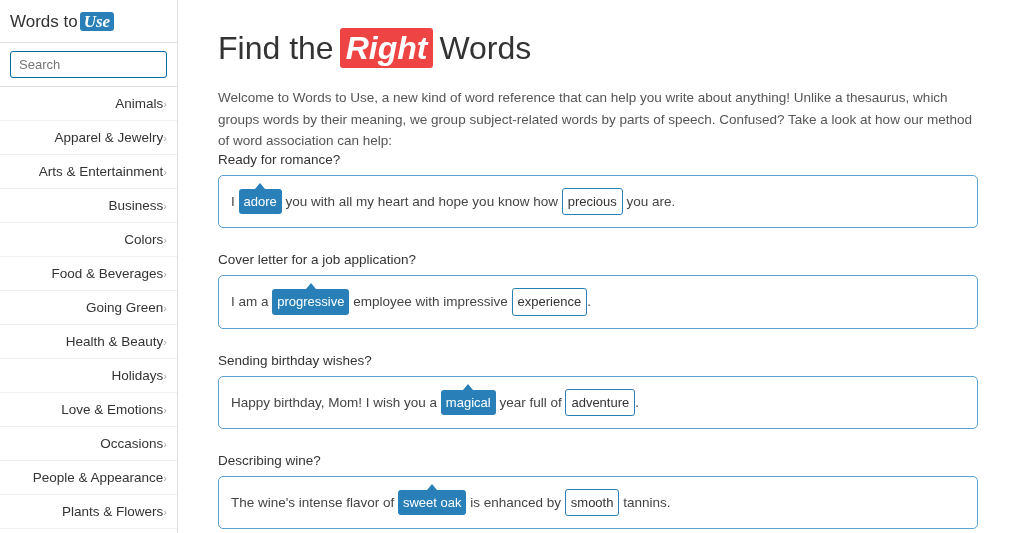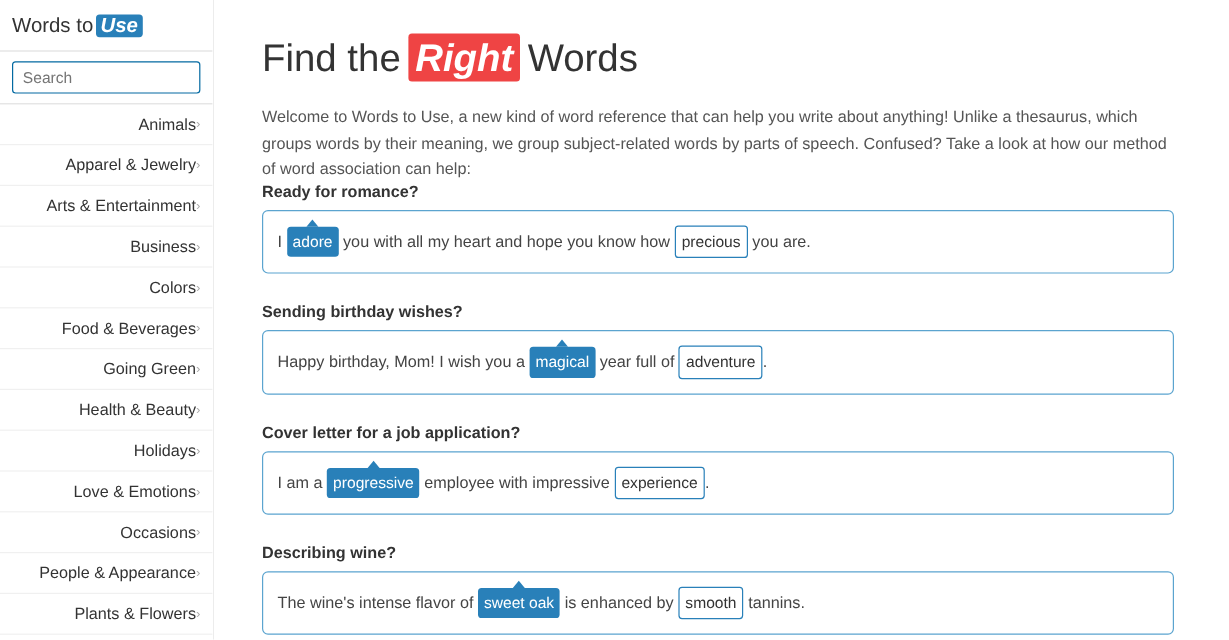--- a/index.html
+++ b/index.html
@@ -27,20 +27,21 @@
     }
     #logo-use {
       font-style: italic;
       font-weight: 700;
       color: #2980b9;
       background: #2980b9;
       color: #fff;
       border-radius: 3px;
       padding: 0 4px;
       margin-left: 2px;
+      font-family: Liberation Serif, serif;
     }
     #search-area {
       padding: 8px 10px;
       border-bottom: 1px solid #e0e0e0;
     }
     #search-input {
       width: 100%;
       padding: 5px 8px;
       border: 1px solid #0369a1;
       border-radius: 3px;
@@ -91,21 +92,21 @@
       font-size: 13.5px;
       color: #555;
       line-height: 1.6;
       max-width: 760px;
     }
     .example-section {
       margin-bottom: 24px;
       max-width: 760px;
     }
     .example-question {
-      font-weight: 700;
+      font-weight: 400;
       font-size: 13.5px;
       color: #333;
       margin-bottom: 8px;
     }
     .example-box {
       border: 1.5px solid #5ba4cf;
       border-radius: 5px;
       padding: 12px 12px;
       font-size: 13.5px;
       color: #444;
@@ -214,25 +215,25 @@
   <h1 id="page-title">
     <span>Find the</span><span id="title-right">Right</span><span>Words</span>
   </h1>
   <p id="intro-text">Welcome to Words to Use, a new kind of word reference that can help you write about anything! Unlike a thesaurus, which groups words by their meaning, we group subject-related words by parts of speech. Confused? Take a look at how our method of word association can help:</p>
   <div id="examples-container">
       <div class="example-section">
         <div class="example-question">Ready for romance?</div>
         <div class="example-box">I <span class="highlight-word">adore</span> you with all my heart and hope you know how <span class="highlight-outline">precious</span> you are.</div>
       </div>
       <div class="example-section">
+        <div class="example-question">Cover letter for a job application?</div>
+        <div class="example-box">I am a <span class="highlight-word">progressive</span> employee with impressive <span class="highlight-outline">experience</span>.</div>
+      </div>
+      <div class="example-section">
         <div class="example-question">Sending birthday wishes?</div>
         <div class="example-box">Happy birthday, Mom! I wish you a <span class="highlight-word">magical</span> year full of <span class="highlight-outline">adventure</span>.</div>
       </div>
       <div class="example-section">
-        <div class="example-question">Cover letter for a job application?</div>
-        <div class="example-box">I am a <span class="highlight-word">progressive</span> employee with impressive <span class="highlight-outline">experience</span>.</div>
-      </div>
-      <div class="example-section">
         <div class="example-question">Describing wine?</div>
         <div class="example-box">The wine's intense flavor of <span class="highlight-word">sweet oak</span> is enhanced by <span class="highlight-outline">smooth</span> tannins.</div>
       </div>
     </div>
 </div>
 
 </body></html>

